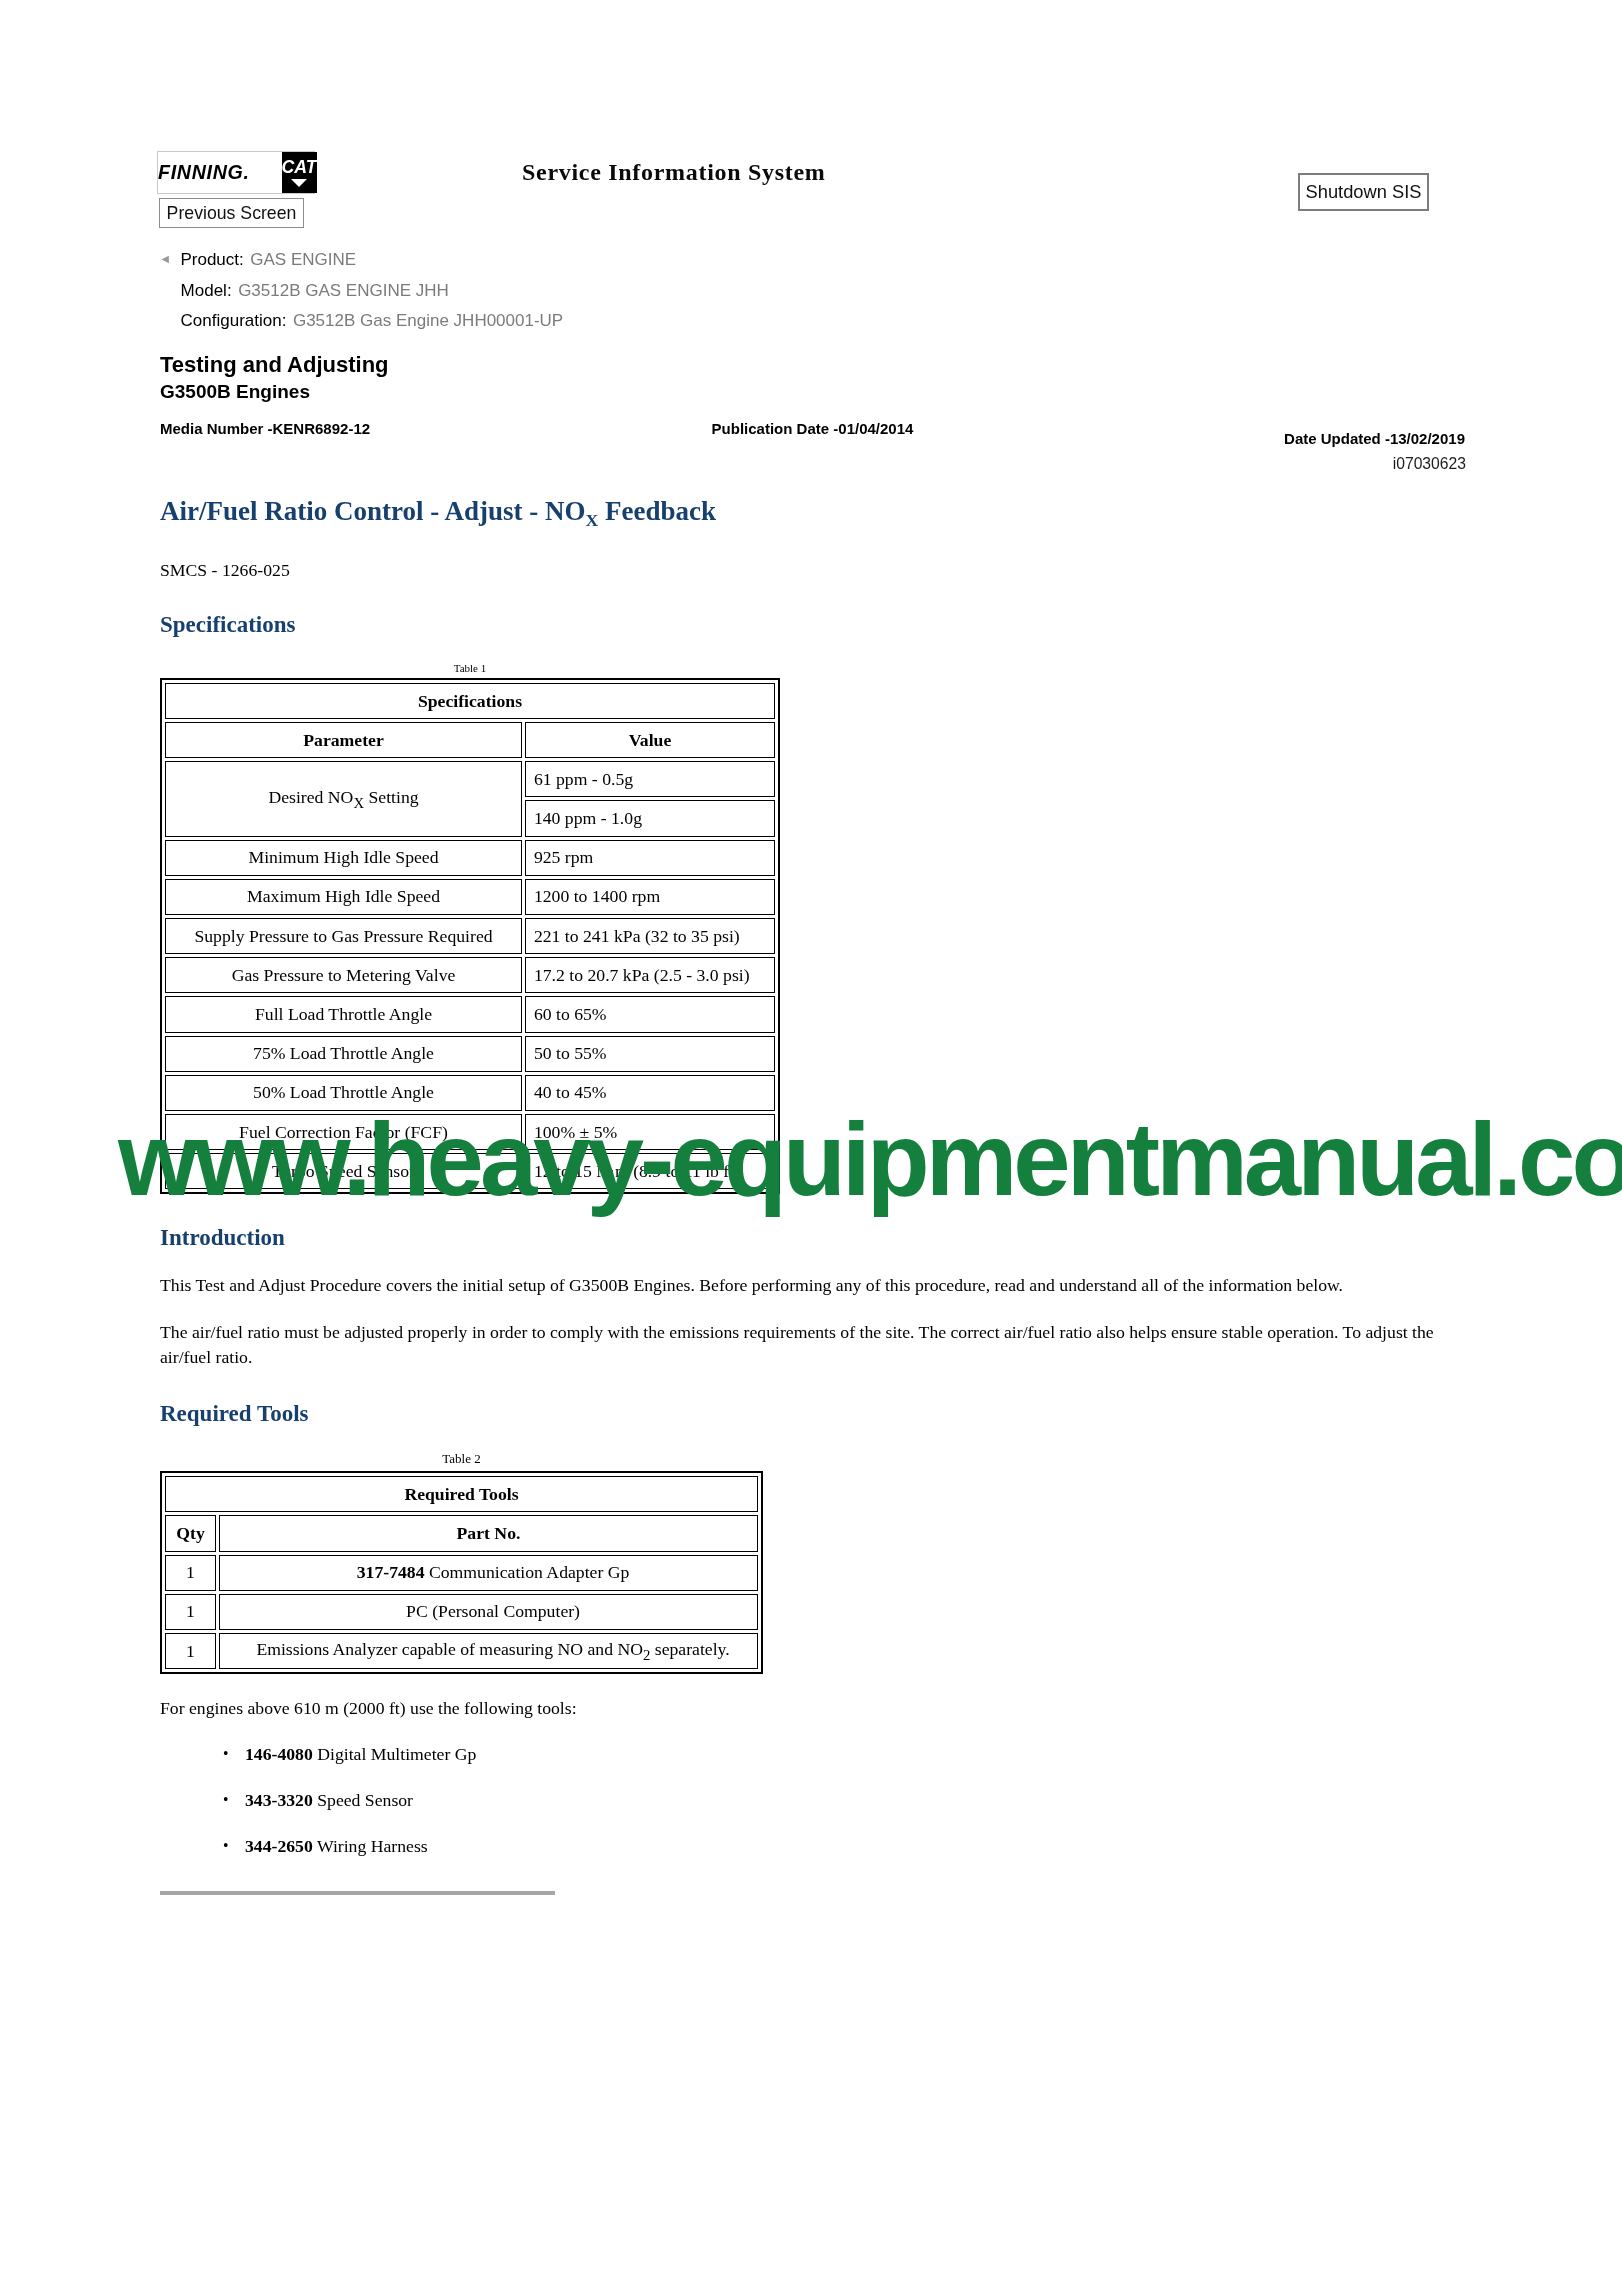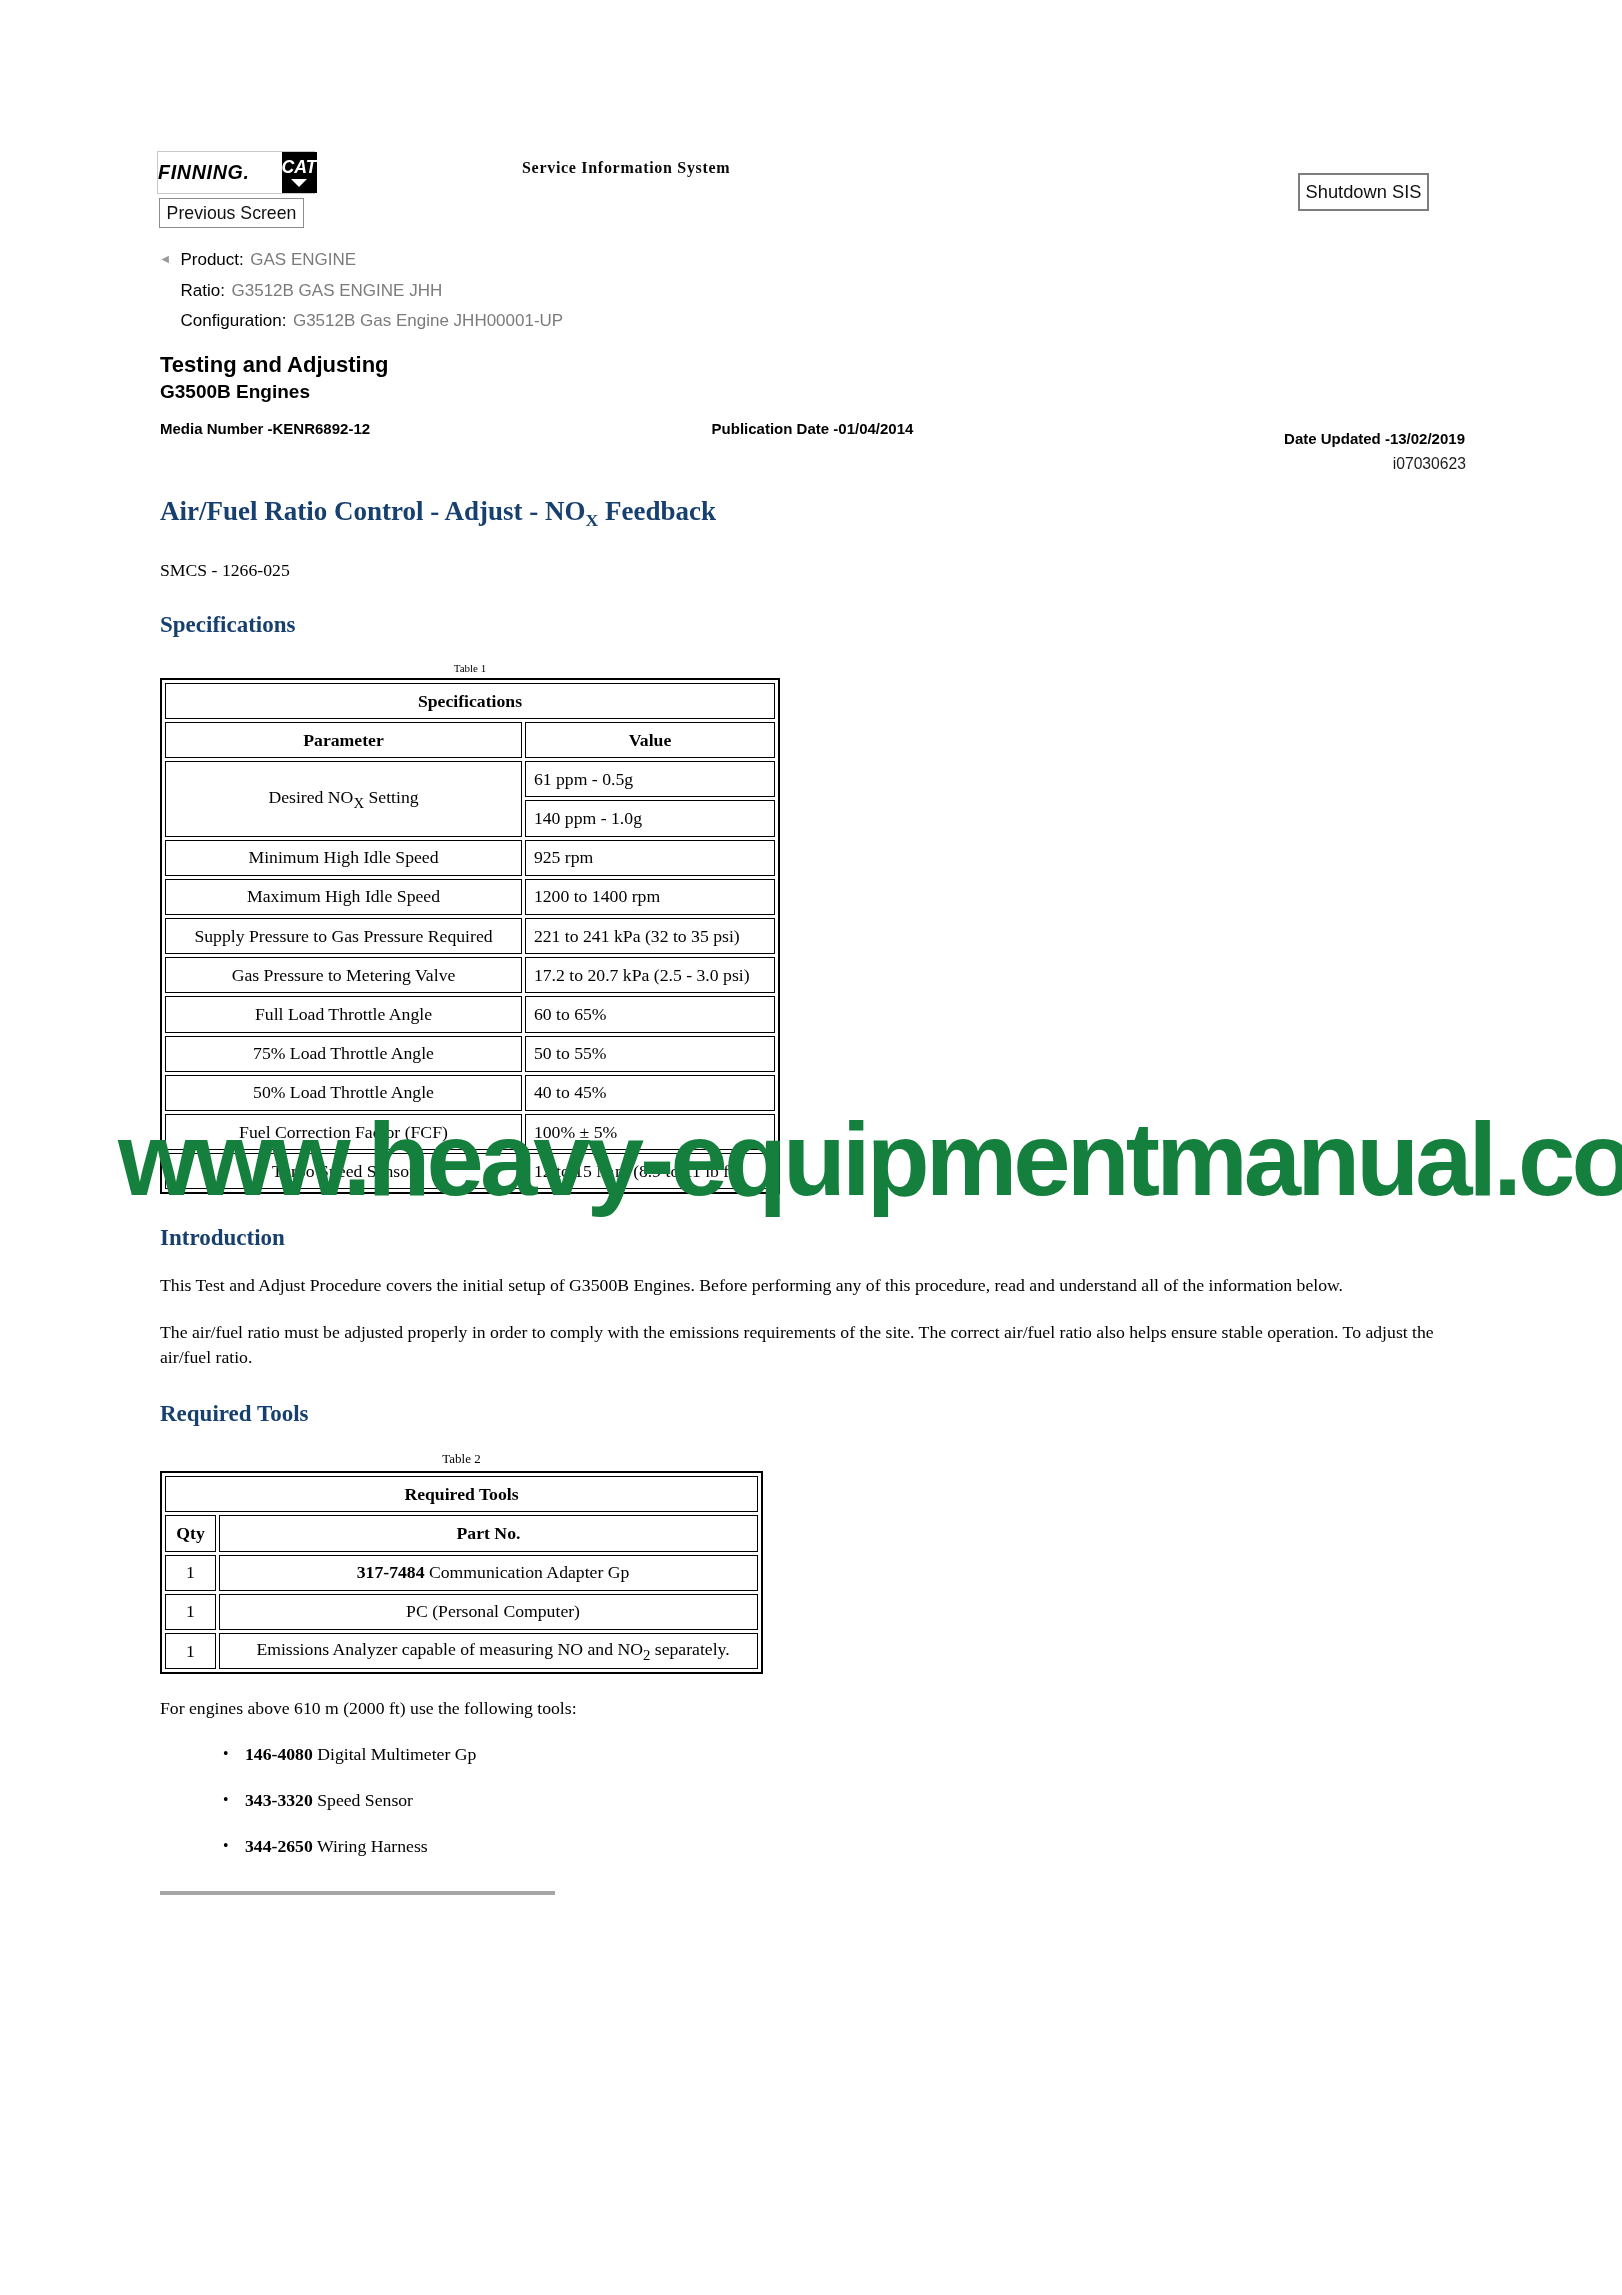--- a/index.html
+++ b/index.html
@@ -33,21 +33,21 @@
     border-top:8.5px solid #fff;
   }
   .btn-previous{
     position:absolute;left:159px;top:198px;width:145px;height:30px;
     border:1.3px solid #8c8c8c;background:#fff;box-sizing:border-box;
     display:flex;align-items:center;justify-content:center;
     font-family:"Liberation Sans", sans-serif;font-size:17.7px;color:#111;
   }
   .sis-title{
     position:absolute;left:522px;top:159px;
-    font-family:"Liberation Serif", serif;font-weight:bold;font-size:16px;color:#0a0a0a;
+    font-family:"Liberation Serif", serif;font-weight:bold;font-size:24px;color:#0a0a0a;
     letter-spacing:0.7px;
   }
   .btn-shutdown{
     position:absolute;left:1298px;top:173px;width:131px;height:38px;
     border:2px solid #7d7d7d;background:#fff;box-sizing:border-box;
     display:flex;align-items:center;justify-content:center;
     font-family:"Liberation Sans", sans-serif;font-size:18.3px;color:#111;
   }
   .product-block{
     position:absolute;left:159px;top:250px;
@@ -119,21 +119,21 @@
 
   <div class="sis-title">Service Information System</div>
 
   <div class="btn-shutdown">Shutdown SIS</div>
 
   <div class="product-block">
     <div class="row">
       <span class="back-arrow">◄</span><span>Product:</span><span class="val">GAS ENGINE</span>
     </div>
     <div class="row indent">
-      <span>Ratio:</span><span class="val">G3512B GAS ENGINE JHH</span>
+      <span>Model:</span><span class="val">G3512B GAS ENGINE JHH</span>
     </div>
     <div class="row indent">
       <span>Configuration:</span><span class="val">G3512B Gas Engine JHH00001-UP</span>
     </div>
   </div>
 
   <div class="doc-head">
     <h1 class="doc-title">Testing and Adjusting</h1>
     <h2 class="doc-subtitle">G3500B Engines</h2>
     <div class="meta-row">

